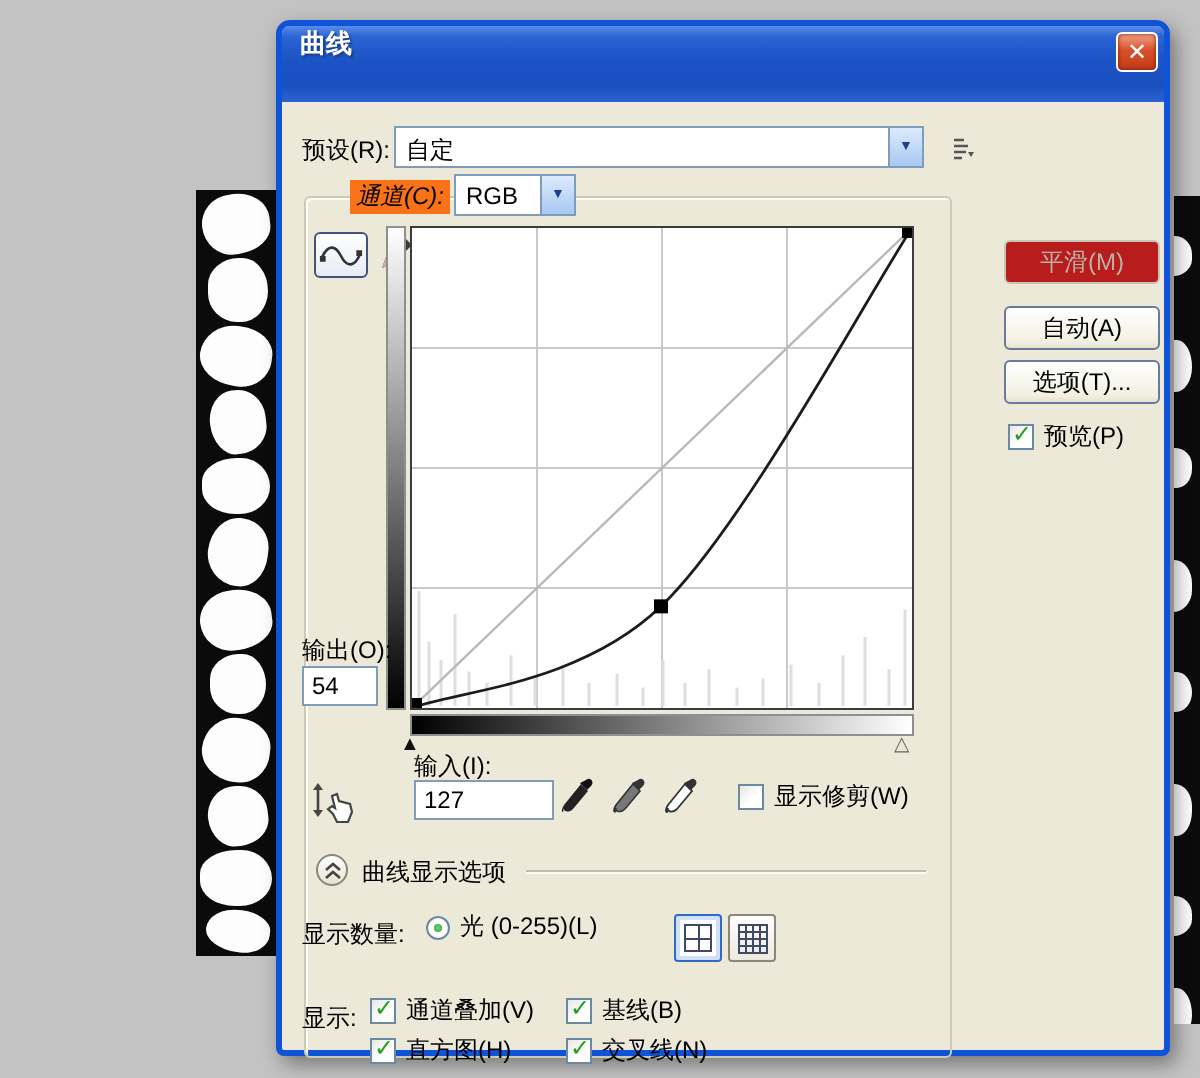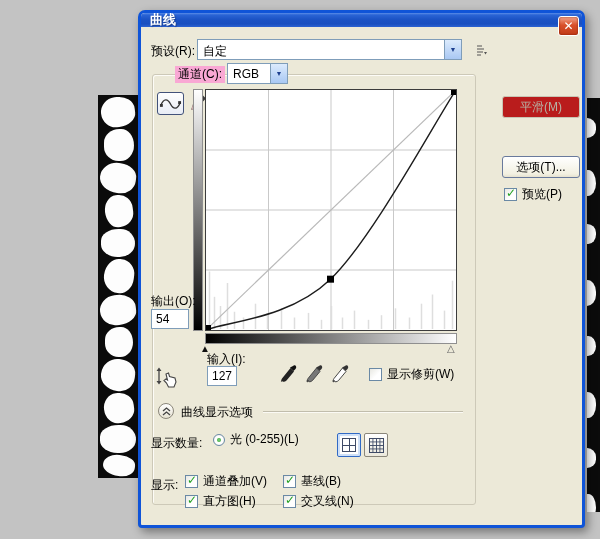--- a/index.html
+++ b/index.html
@@ -9,23 +9,23 @@
   
   .pat { position:absolute; background:#0b0b0b; overflow:hidden; }
   .pat-left  { left:98px;  top:95px; width:41px;  height:383px; }
   .pat-right { left:587px; top:98px; width:13px;  height:414px; }
   .blob { position:absolute; background:#fdfdfd; }
 
   
   .dialog { position:absolute; left:138px; top:10px; width:447px; height:518px;
             border:3px solid #0f54d8; border-radius:7px 7px 4px 4px;
             background:#ece9d8; box-shadow:3px 4px 10px rgba(0,0,0,.4); }
-  .titlebar { height:14px; border-radius:4px 4px 0 0; position:relative;
+  .titlebar { height:38px; border-radius:4px 4px 0 0; position:relative;
               background:linear-gradient(180deg,#5a8ce8 0%,#2a64d5 14%,#1c53c5 45%,#1a4fc0 78%,#2c62d2 100%);
-              display:flex; align-items:center; padding-left:9px; }
+              display:flex; align-items:flex-start; padding-left:9px; }
   .title { color:#fff; font-weight:bold; font-size:13px; text-shadow:1px 1px 1px #1b3e8a; }
   .closebtn { position:absolute; right:3px; top:3px; width:21px; height:20px;
               background:linear-gradient(#f2a58c,#d9502b 45%,#c03a17); border:1px solid #fff;
               border-radius:3px; color:#fff; font-weight:bold; font-size:12px; line-height:18px;
               text-align:center; box-shadow:inset 0 0 2px #7e1d04; cursor:default; }
   .dlgbody { position:relative; width:100%; height:486px;border-radius:13px; }
 
   .lbl { position:absolute; font-size:12px; color:#000; white-space:nowrap; }
 
   
@@ -53,21 +53,21 @@
          position:relative; flex:0 0 auto; }
   .cbx .tick { position:absolute; left:1px; top:-3px; color:#21a121; font-weight:bold; font-size:12px; }
   .rad { width:12px; height:12px; border:1px solid #6a89a5; border-radius:50%;
          background:radial-gradient(#fff 55%,#e4e4dc); position:relative; flex:0 0 auto; }
   .rad.sel::after { content:""; position:absolute; inset:3px; border-radius:50%;
                     background:radial-gradient(#7fd37f,#2c9e2c); }
 
   
   .groupbox { position:absolute; left:11px; top:47px; width:324px; height:431px;
               border:1px solid #cdc9b8; border-radius:3px; box-shadow:inset 1px 1px 0 #fdfcf7; }
-  .onbg { background:#f9a8d4; }
+  .onbg { background:#f97316;font-style:italic; }
 
   
   .toolbtn { position:absolute; width:27px; height:23px; border:1px solid #42527a; border-radius:3px;
              background:linear-gradient(#fefefe,#e8ecf5); display:flex; align-items:center; justify-content:center; }
   .iconbox { position:absolute; display:flex; align-items:center; justify-content:center; }
   .graph { position:absolute; left:64px; top:62px; width:252px; height:242px;
            border:1px solid #3c3c3c; background:#fff; }
   .gradV { position:absolute; left:52px; top:62px; width:10px; height:242px;
            background:linear-gradient(#ffffff,#000000); border:1px solid #8f8f8f; }
   .gradH { position:absolute; left:64px; top:306px; width:252px; height:11px;
@@ -135,20 +135,21 @@
       <span class="arrow">▼</span>
     </div>
     <div class="iconbox" style="left:331px;top:14px;width:18px;height:18px">
       <svg width="14" height="14" viewBox="0 0 14 14">
         <path d="M3 3 l5 0 M3 6 l7 0 M3 9 l6 0 M3 12 l4 0" stroke="#555" stroke-width="1.2" fill="none"></path>
         <path d="M10 9 l3 0 -1.5 2.5 z" fill="#555"></path>
       </svg>
     </div>
 
     <button class="btn disabled" style="left:361px;top:69px">平滑(M)</button>
+    <button class="btn" style="left:361px;top:102px">自动(A)</button>
     <button class="btn" style="left:361px;top:129px">选项(T)...</button>
     <div class="hrow" style="left:363px;top:159px">
       <span class="cbx">
           <span class="tick">✓</span>
         </span>
       <span>预览(P)</span>
     </div>
 
     <div class="groupbox"></div>
 
@@ -211,21 +212,21 @@
           <rect x="245" y="0" width="5" height="5" fill="#000"></rect>
         </svg>
     </div>
     <div class="gradH"></div>
     <span class="slider black">▲</span>
     <span class="slider white">△</span>
 
     <span class="lbl" style="left:10px;top:266px">输出(O):</span>
     <input class="tfield" style="left: 10px; top: 282px; width: 38px;" readonly="" value="54">
     <span class="lbl" style="left:66px;top:324px">输入(I):</span>
-    <input class="tfield" style="left: 66px; top: 339px; width: 30px;" readonly="" value="127">
+    <input class="tfield" style="left: 66px; top: 339px; width: 70px;" readonly="" value="127">
 
     <div class="iconbox" style="left:13px;top:338px;width:26px;height:26px">
       <svg width="24" height="24" viewBox="0 0 24 24">
         <path d="M4 4 l0 12" stroke="#444" stroke-width="1.3"></path>
         <path d="M4 1.5 l-2.5 3.5 5 0 z M4 18.5 l-2.5 -3.5 5 0 z" fill="#444"></path>
         <path d="M11 8 l2.5 -1 1 3.5 5.5 1.5 1 4 -2 5 -5.5 0 -2 -4 -2.5 -2.5 2 -1.5 1.5 1 z" fill="#fff" stroke="#444" stroke-width="1.1"></path>
       </svg>
     </div>
 
     <div class="iconbox" style="left:138px;top:336px;width:20px;height:26px">

